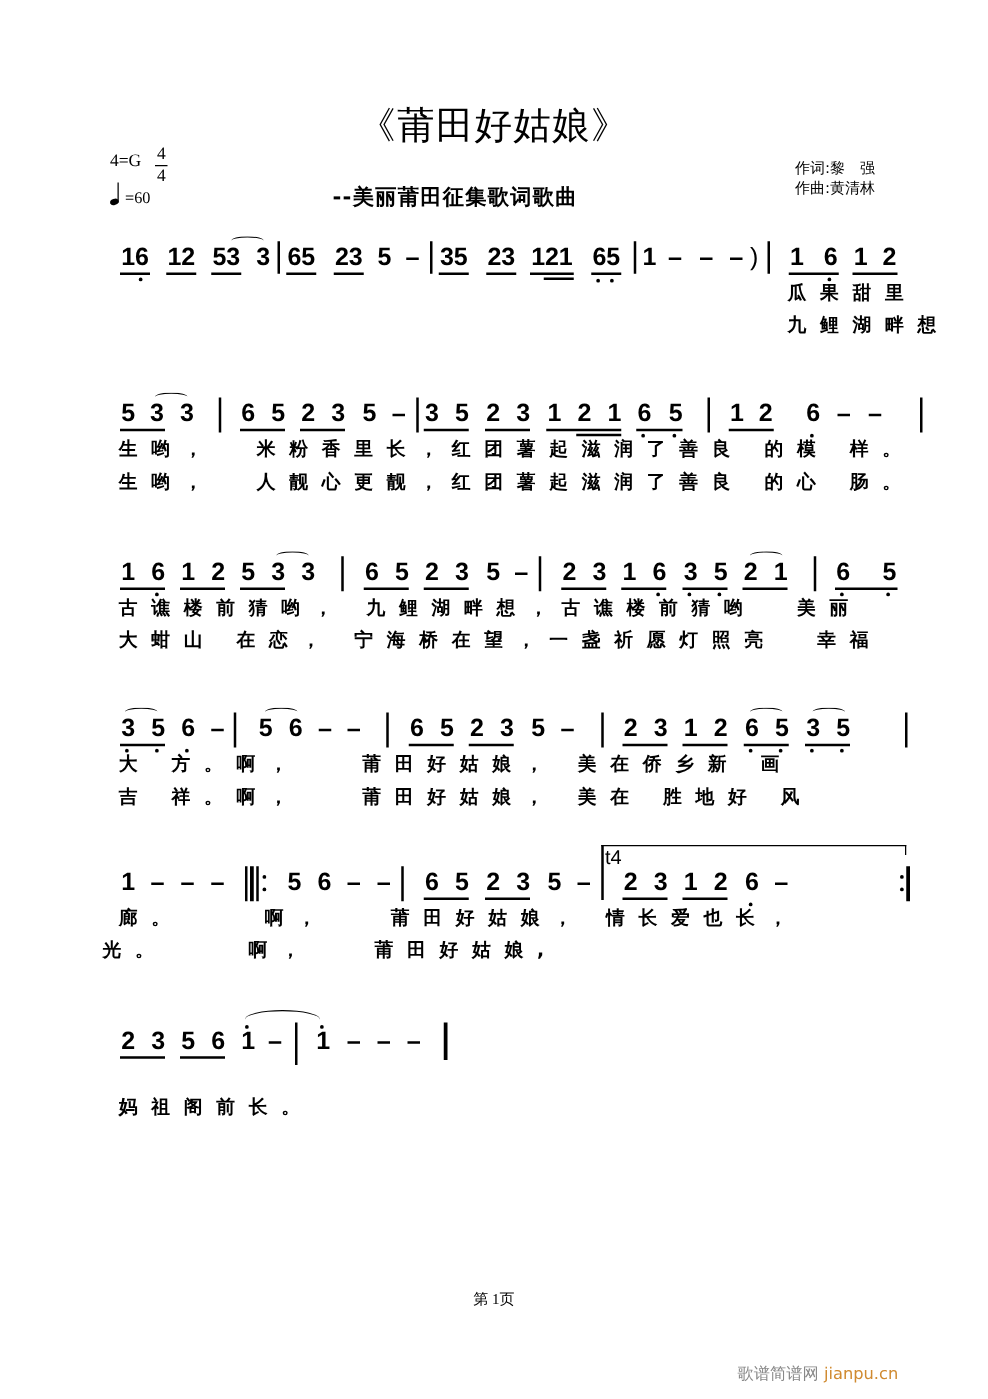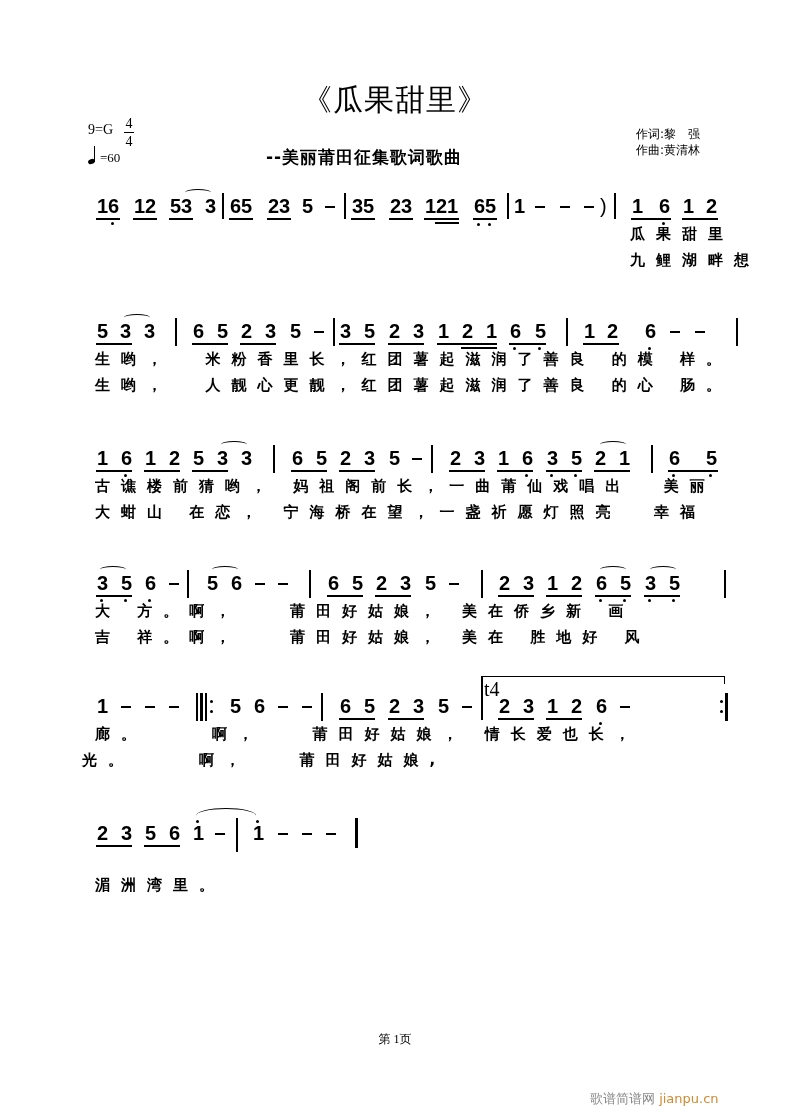--- a/index.html
+++ b/index.html
@@ -27,22 +27,22 @@
   .dash { position: absolute; height: 1.5px; width: 10px; background: #000; }
   .slur { position: absolute; border-top: 1.5px solid #000; border-radius: 50% 50% 0 0; height: 6px; }
   .lyr { position: absolute; font-size: 15px; font-weight: bold; letter-spacing: 11px; white-space: pre; }
   .page { left: 0; width: 790px; top: 1031px; text-align: center; font-size: 12px; font-family: "Liberation Serif", serif; }
   .wm { left: 590px; top: 1090px; font-size: 13px; color: #888; }
   .wm span.url { color: #d08a30; }
 </style>
 </head>
 <body>
 
-<div class="abs title">《瓜果甜里》</div>
-<div class="abs key">9=G</div>
+<div class="abs title">《莆田好姑娘》</div>
+<div class="abs key">4=G</div>
 <div class="abs frac">
   <div>4</div>
   <div class="line"></div>
   <div>4</div>
 </div>
 <div class="abs tempo">
   <span class="note-icon">
       <span class="stem"></span>
       <span class="head"></span>
     </span>
@@ -194,21 +194,21 @@
   <span class="n" style="left:595px;">2</span>
     <span class="n" style="left:619px;">1</span>
   <div class="ul" style="left:594px;top:23px;width:36px;"></div>
   <div class="slur" style="left:600px;top:-6px;width:26px;"></div>
   <div class="bar" style="left:651px;top:-2px;height:28px;"></div>
   <span class="n" style="left:669px;">6</span>
     <span class="n" style="left:706px;">5</span>
   <div class="ul" style="left:668px;top:23px;width:50px;"></div>
   <div class="dot" style="left:672px;top:27px;"></div>
     <div class="dot" style="left:709px;top:27px;"></div>
-  <div class="lyr" style="left:95px;top:30px;">古谯楼前猜哟， 妈祖阁前长，一曲莆仙戏唱出  美丽</div>
+  <div class="lyr" style="left:95px;top:30px;">古谯楼前猜哟， 九鲤湖畔想，古谯楼前猜哟  美丽</div>
   <div class="lyr" style="left:95px;top:56px;">大蚶山 在恋， 宁海桥在望，一盏祈愿灯照亮  幸福</div>
 </div>
 
 <div class="row" style="top:572px;">
   <div class="slur" style="left:100px;top:-6px;width:26px;"></div>
   <span class="n" style="left:97px;">3</span>
     <span class="n" style="left:121px;">5</span>
   <div class="ul" style="left:96px;top:23px;width:36px;"></div>
   <div class="dot" style="left:100px;top:27px;"></div>
     <div class="dot" style="left:124px;top:27px;"></div>
@@ -273,21 +273,21 @@
     <span class="n" style="left:364px;">5</span>
   <div class="ul" style="left:339px;top:23px;width:36px;"></div>
   <span class="n" style="left:389px;">2</span>
     <span class="n" style="left:413px;">3</span>
   <div class="ul" style="left:388px;top:23px;width:36px;"></div>
   <span class="n" style="left:438px;">5</span>
   <div class="dash" style="left:462px;top:11px;"></div>
   <div class="bar" style="left:481px;top:-19px;height:44px;"></div>
   <div class="abs" style="left:481px;top:-19px;width:244px;height:1px;background:#000;"></div>
   <div class="bar" style="left:724px;top:-19px;height:8px;width:1px;"></div>
-  <span class="abs" style="left:484px;top:-17px;font-family:Liberation Serif, serif;font-size:20px;">t4</span>
+  <span class="abs" style="left:484px;top:-17px;font-family:Liberation Sans, sans-serif;font-size:16px;">t4</span>
   <span class="n" style="left:499px;">2</span>
     <span class="n" style="left:523px;">3</span>
   <div class="ul" style="left:498px;top:23px;width:36px;"></div>
   <span class="n" style="left:547px;">1</span>
     <span class="n" style="left:571px;">2</span>
   <div class="ul" style="left:546px;top:23px;width:36px;"></div>
   <span class="n" style="left:596px;">6</span>
     <div class="dot" style="left:599px;top:27px;"></div>
   <div class="dash" style="left:620px;top:11px;"></div>
   <div class="dot" style="left:720px;top:5px;"></div>
@@ -308,20 +308,20 @@
   <span class="n" style="left:193px;">1</span>
     <div class="dot" style="left:196px;top:-2px;"></div>
   <div class="dash" style="left:215px;top:11px;"></div>
   <div class="bar" style="left:236px;top:-4px;height:34px;"></div>
   <span class="n" style="left:253px;">1</span>
     <div class="dot" style="left:256px;top:-2px;"></div>
   <div class="dash" style="left:278px;top:11px;"></div>
   <div class="dash" style="left:302px;top:11px;"></div>
   <div class="dash" style="left:326px;top:11px;"></div>
   <div class="bar" style="left:355px;top:-4px;height:30px;width:3px;"></div>
-  <div class="lyr" style="left:95px;top:54px;">湄洲湾里。</div>
+  <div class="lyr" style="left:95px;top:54px;">妈祖阁前长。</div>
 </div>
 
 <div class="abs page">第 1页</div>
 <div class="abs wm">
   <span>歌谱简谱网</span>
   <span class="url">jianpu.cn</span>
 </div>
 
 </body></html>

